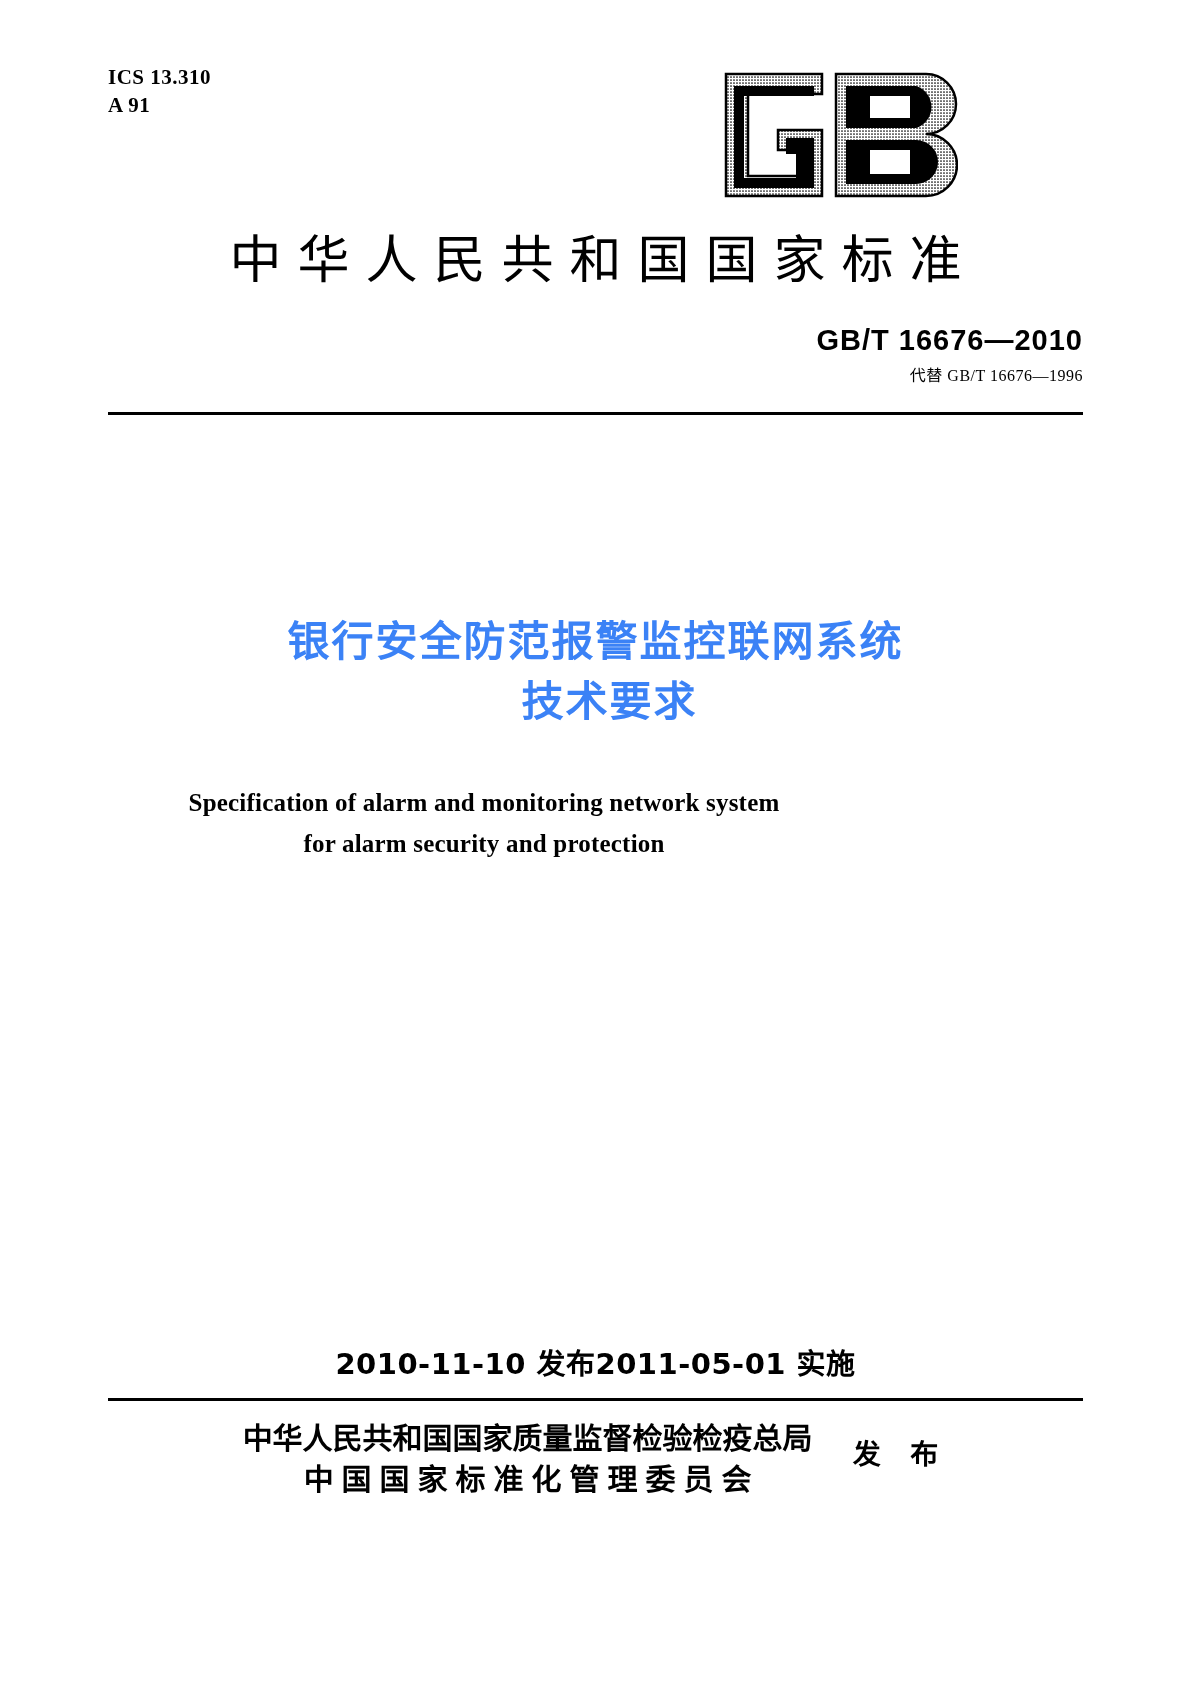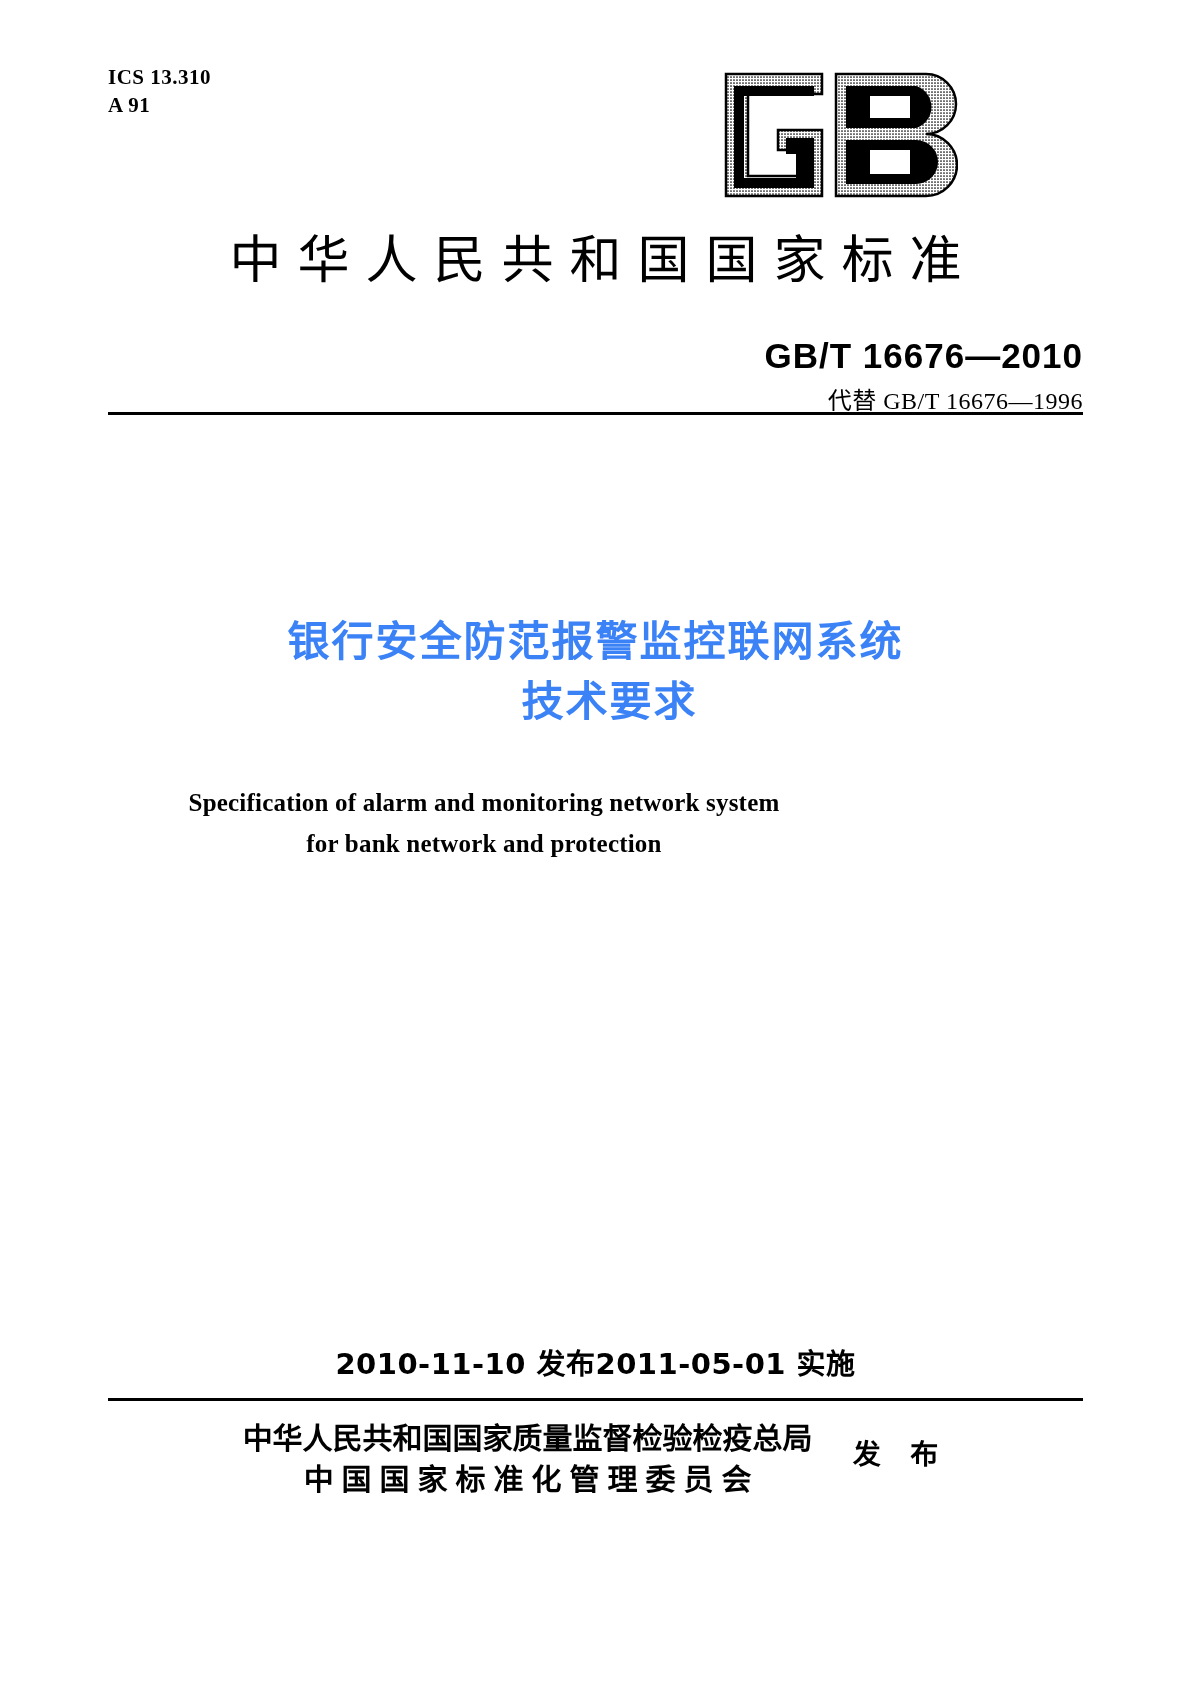--- a/index.html
+++ b/index.html
@@ -70,30 +70,29 @@
 
   
   .std-no {
     position: absolute;
     right: 108px;
     top: 324px;
     text-align: right;
   }
   .std-no .main {
     font-family: "Liberation Sans", sans-serif;
-    font-size: 35px;
+    font-size: 29px;
     font-weight: bold;
     letter-spacing: 1px;
     white-space: pre;
-    margin-top: 12px;
   }
   .std-no .sub {
     margin-top: 5px;
     font-family: "Liberation Serif", serif;
-    font-size: 24px;
+    font-size: 16px;
     letter-spacing: 0.5px;
     white-space: pre;
   }
 
   
   .rule-top {
     position: absolute;
     left: 108px;
     top: 412px;
     width: 975px;
@@ -240,21 +239,21 @@
 
   <div class="rule-top"></div>
 
   <div class="doc-title">
     <span class="l1">银行安全防范报警监控联网系统</span>
     <span class="l2">技术要求</span>
   </div>
 
   <div class="doc-title-en">
     <span class="l1">Specification of alarm and monitoring network system</span>
-    <span class="l2">for bank network and protection</span>
+    <span class="l2">for alarm security and protection</span>
   </div>
 
   <div class="date-row">
     <div class="issue">2010-11-10 发布</div>
     <div class="impl">2011-05-01 实施</div>
   </div>
 
   <div class="rule-bottom"></div>
 
   <div class="publisher">

